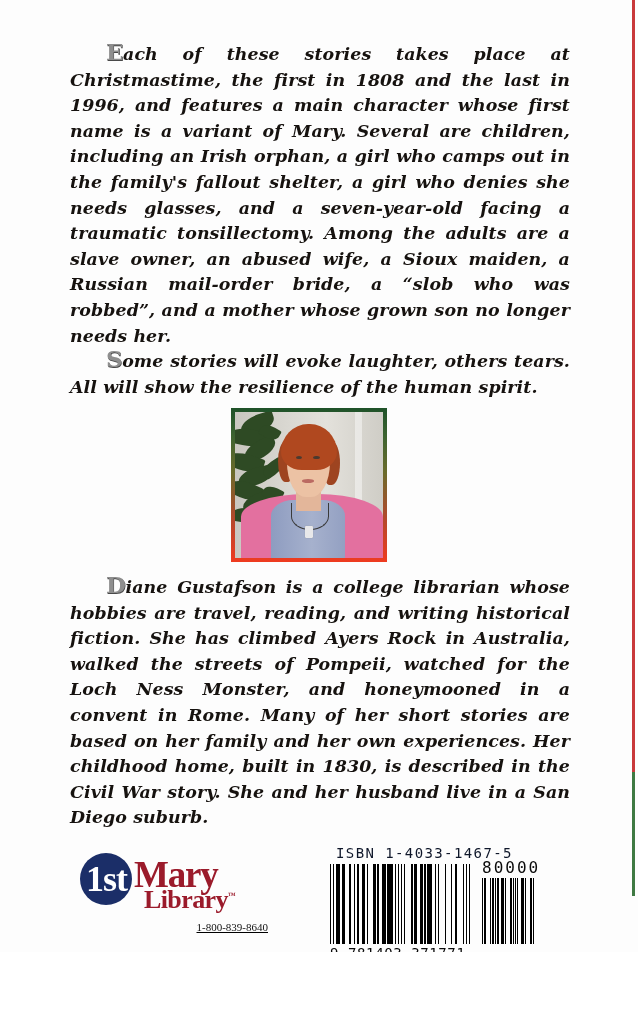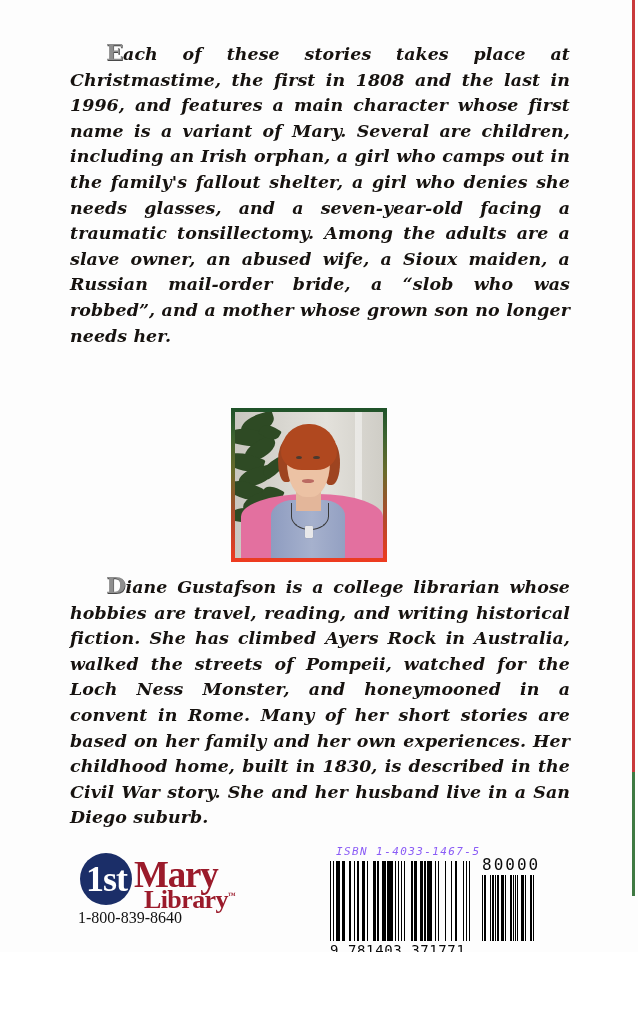--- a/index.html
+++ b/index.html
@@ -171,21 +171,22 @@
     background: #2e4a24;
     border-radius: 60% 10% 60% 10%;
   }
 
   
   .logo-block {
     position: absolute;
     left: 78px;
     top: 851px;
     width: 190px;
-    text-align: left;
+    text-align: right;
+    text-decoration: underline;
   }
   .logo-mark {
     position: relative;
     height: 56px;
   }
   .logo-disc {
     position: absolute;
     left: 2px;
     top: 2px;
     width: 52px;
@@ -233,41 +234,40 @@
     color: #9b1b2b;
   }
   .logo-url {
     margin-top: 5px;
     font-family: "Liberation Serif", serif;
     font-size: 13.5px;
     color: #111111;
     letter-spacing: -0.1px;
   }
   .logo-phone {
-    margin-top: 2px;
-    font-family: "Liberation Serif", serif;
-    font-size: 16px;
+    margin-top: 14px;
+    font-family: "Liberation Serif", serif;
+    font-size: 11px;
     color: #111111;
   }
 
   
   .barcode-block {
     position: absolute;
     left: 330px;
     top: 845px;
     width: 300px;
   }
   .isbn-text {
     font-family: "DejaVu Sans Mono", "Liberation Mono", monospace;
-    font-size: 11px;
+    font-size: 14px;
     letter-spacing: 1.4px;
-    color: #8b5cf6;
+    color: #0f172a;
     margin-left: 6px;
     white-space: nowrap;
-    font-style: italic;
   }
   .bars-row {
     position: relative;
     margin-top: 3px;
     height: 80px;
   }
   .bars-main {
     position: absolute;
     left: 0;
     top: 0;
@@ -314,20 +314,21 @@
 
 <div class="cover">
 
   <div class="edge-stripe edge-stripe-red"></div>
   <div class="edge-stripe edge-stripe-green"></div>
 
   <div class="content">
 
     <p class="blurb"><span class="para-indent"></span><span class="cap">E</span><span>ach of these   stories takes place at</span> <span>Christmastime, the first in 1808 and the last in 1996, and features a main character whose first name is a variant of Mary. Several are children, including an Irish orphan, a girl who camps out in the family's fallout shelter, a girl who denies she needs glasses, and a seven-year-old facing a traumatic tonsillectomy. Among the adults are a slave owner, an abused wife, a Sioux maiden, a Russian mail-order bride, a “slob who was robbed”, and a mother whose grown son no longer needs her.</span></p>
 
+    <p class="blurb"><span class="para-indent"></span><span class="cap">S</span><span>ome stories will evoke laughter, others tears. All will show the resilience of the human spirit.</span></p>
 
   </div>
 
   <div class="photo-wrap">
     <div class="photo">
       <div class="ph-wall"></div>
       <div class="ph-wallseam"></div>
       <div class="ph-plant">
         <div class="leaf" style="left:18%;top:6%;width:46%;height:13%;transform:rotate(-18deg);"></div>
         <div class="leaf" style="left:2%;top:16%;width:52%;height:12%;transform:rotate(12deg);"></div>

